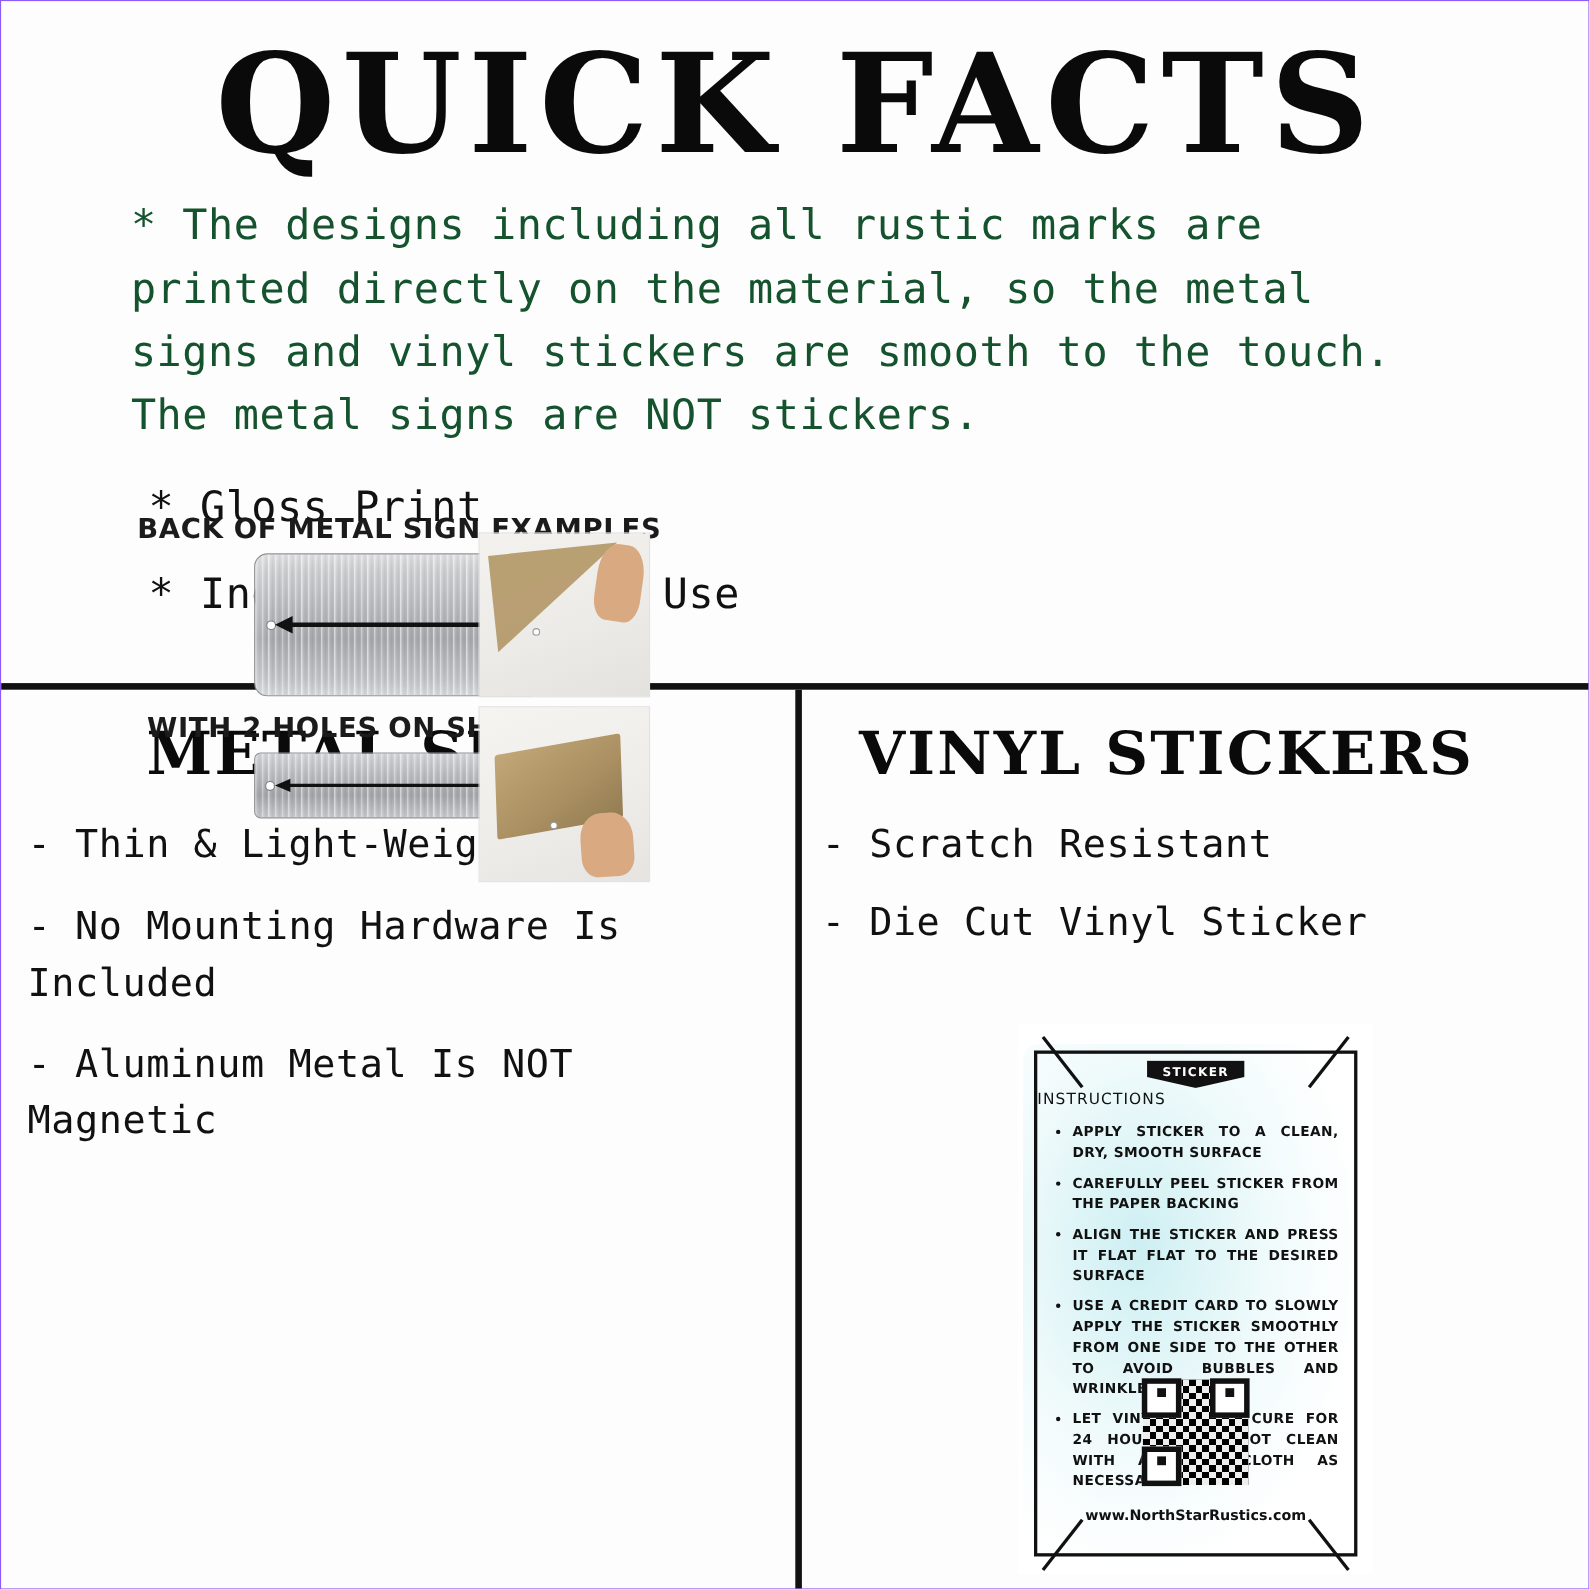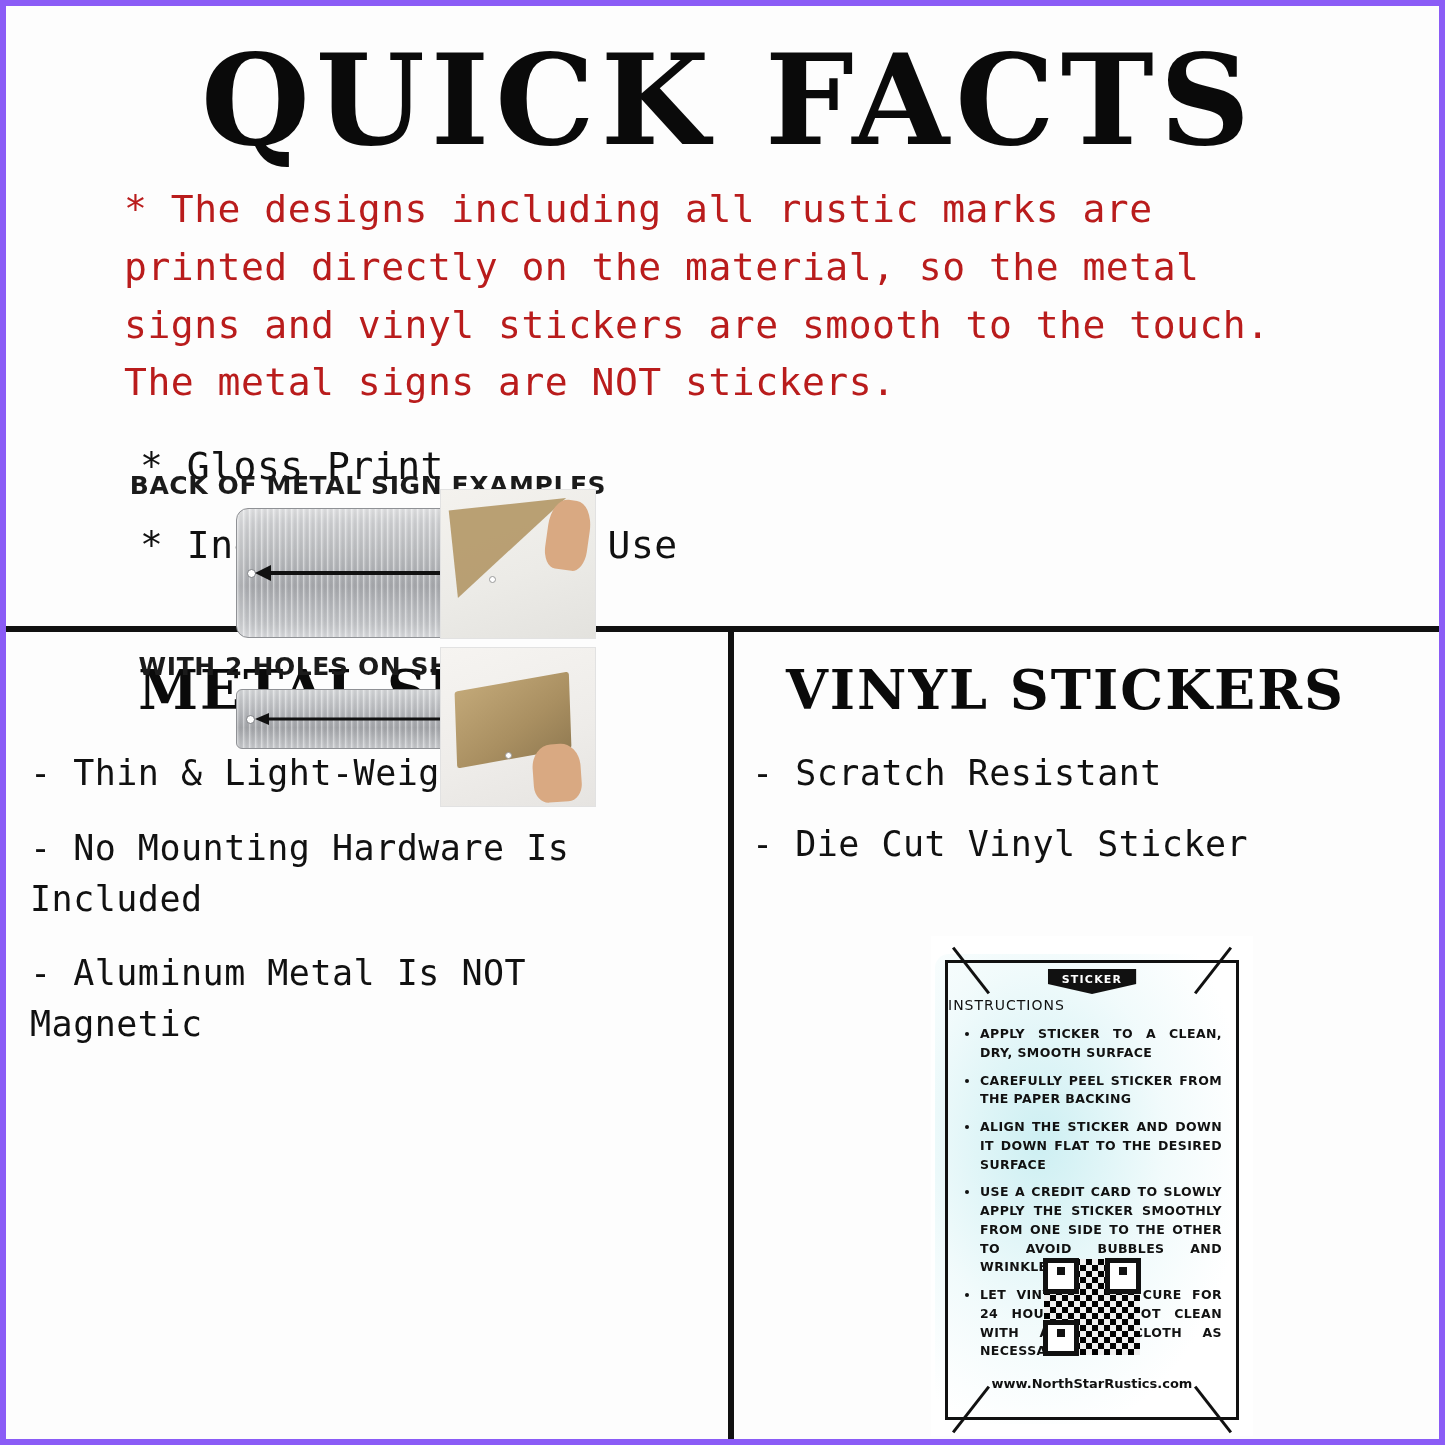--- a/index.html
+++ b/index.html
@@ -10,21 +10,21 @@
   body {
     font-family: "DejaVu Sans Mono", monospace;
     color: #111111;
   }
   #page {
     position: relative;
     width: 1445px;
     height: 1445px;
     background: #fdfdfd;
     overflow: hidden;
-    border: 6px solid #8b5cf6;
+    border: 1px solid #8b5cf6;
     box-sizing: border-box;
   }
 
   
   .top-section {
     position: absolute;
     left: 0;
     top: 0;
     width: 1445px;
     height: 622px;
@@ -43,21 +43,21 @@
   }
   .facts {
     padding: 18px 118px 0 118px;
   }
   .fact-main {
     font-family: "DejaVu Sans Mono", monospace;
     font-size: 38px;
     line-height: 1.52;
     letter-spacing: 0.5px;
     margin: 0 0 26px 0;
-    color: #b91c1c;
+    color: #14532d;
     text-align: left;
   }
   .fact-line {
     font-family: "DejaVu Sans Mono", monospace;
     font-size: 38px;
     line-height: 1.5;
     letter-spacing: 0.5px;
     margin: 0 0 22px 0;
     padding-left: 16px;
     color: #111;
@@ -379,21 +379,21 @@
       <span class="corner-line cl2"></span>
       <span class="corner-line cl3"></span>
       <span class="corner-line cl4"></span>
 
       <div class="sticker-tag">STICKER</div>
       <div class="sticker-heading">INSTRUCTIONS</div>
 
       <ul class="sticker-list">
         <li>APPLY STICKER TO A CLEAN, DRY, SMOOTH SURFACE</li>
         <li>CAREFULLY PEEL STICKER FROM THE PAPER BACKING</li>
-        <li>ALIGN THE STICKER AND DOWN IT DOWN FLAT TO THE DESIRED SURFACE</li>
+        <li>ALIGN THE STICKER AND PRESS IT FLAT FLAT TO THE DESIRED SURFACE</li>
         <li>USE A CREDIT CARD TO SLOWLY APPLY THE STICKER SMOOTHLY FROM ONE SIDE TO THE OTHER TO AVOID BUBBLES AND WRINKLES</li>
         <li>LET VINYL STICKER CURE FOR 24 HOURS AND SPOT CLEAN WITH A DAMP CLOTH AS NECESSARY</li>
       </ul>
 
       <div class="qr">
         <span class="qr-eye" style="left:-1px; top:-1px;">
             <i></i>
           </span>
         <span class="qr-eye" style="right:-1px; top:-1px;">
             <i></i>

